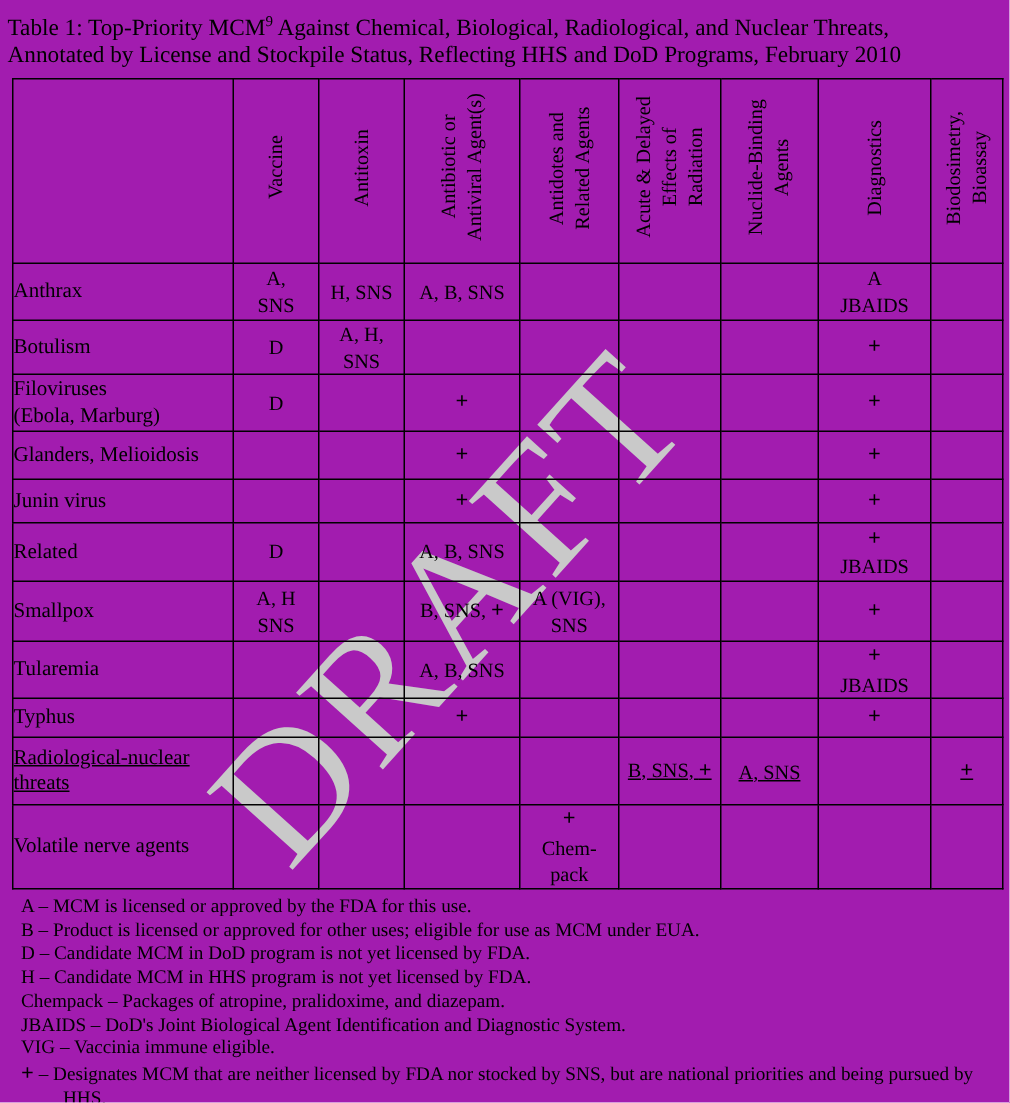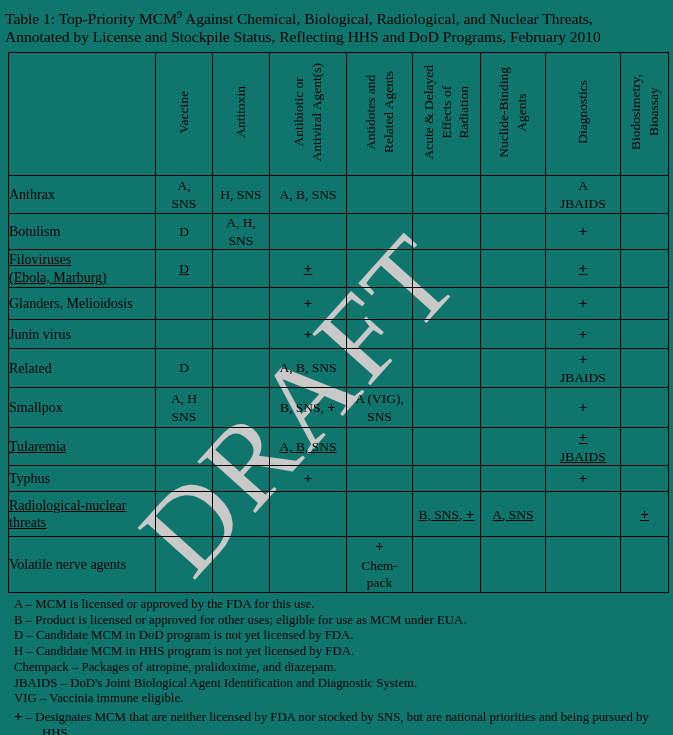--- a/index.html
+++ b/index.html
@@ -1,16 +1,16 @@
 <!DOCTYPE html>
 <html><head>
 <meta charset="utf-8">
 <style>
   html,body{margin:0;padding:0;background:#fff;}
-  .page{position:relative;width:673px;height:735px;background:#0f766e;overflow:hidden;
+  .page{position:relative;width:673px;height:735px;background:#a21caf;overflow:hidden;
         font-family:"Liberation Serif", serif;color:#000;}
   .title{margin:6px 4px 6px 5px;font-size:15.5px;line-height:18px;width:655px;}
   .title sup{font-size:10px;}
   .watermark{position:absolute;left:55px;top:330px;width:490px;height:150px;
              text-align:center;transform:rotate(-48deg);font-size:118px;
              font-family:"Liberation Serif",serif;color:#c9c9c9;z-index:0;
              letter-spacing:4px;line-height:150px;user-select:none;}
   table.mcm{position:relative;z-index:1;border-collapse:collapse;table-layout:fixed;
             width:660px;margin-left:8px;background:transparent;}
   table.mcm th,table.mcm td{border:1px solid #000;padding:0;overflow:hidden;}
@@ -85,21 +85,21 @@
           <td class="rowlabel">Botulism</td>
           <td class="cell">D</td>
           <td class="cell">A, H,<br>SNS</td>
           <td class="cell"></td>
           <td class="cell"></td>
           <td class="cell"></td>
           <td class="cell"></td>
           <td class="cell"><span class="plus">+</span></td>
           <td class="cell"></td>
         </tr>
-        <tr style="height: 38px; text-decoration: underline;">
+        <tr style="height: 38px;">
           <td class="rowlabel">Filoviruses
 (Ebola, Marburg)</td>
           <td class="cell">D</td>
           <td class="cell"></td>
           <td class="cell"><span class="plus">+</span></td>
           <td class="cell"></td>
           <td class="cell"></td>
           <td class="cell"></td>
           <td class="cell"><span class="plus">+</span></td>
           <td class="cell"></td>
@@ -141,21 +141,21 @@
           <td class="rowlabel">Smallpox</td>
           <td class="cell">A, H<br>SNS</td>
           <td class="cell"></td>
           <td class="cell">B, SNS, <span class="plus">+</span></td>
           <td class="cell">A (VIG),<br>SNS</td>
           <td class="cell"></td>
           <td class="cell"></td>
           <td class="cell"><span class="plus">+</span></td>
           <td class="cell"></td>
         </tr>
-        <tr style="height: 35px; text-decoration: underline;">
+        <tr style="height: 35px;">
           <td class="rowlabel">Tularemia</td>
           <td class="cell"></td>
           <td class="cell"></td>
           <td class="cell">A, B, SNS</td>
           <td class="cell"></td>
           <td class="cell"></td>
           <td class="cell"></td>
           <td class="cell"><span class="plus">+</span><br>JBAIDS</td>
           <td class="cell"></td>
         </tr>

